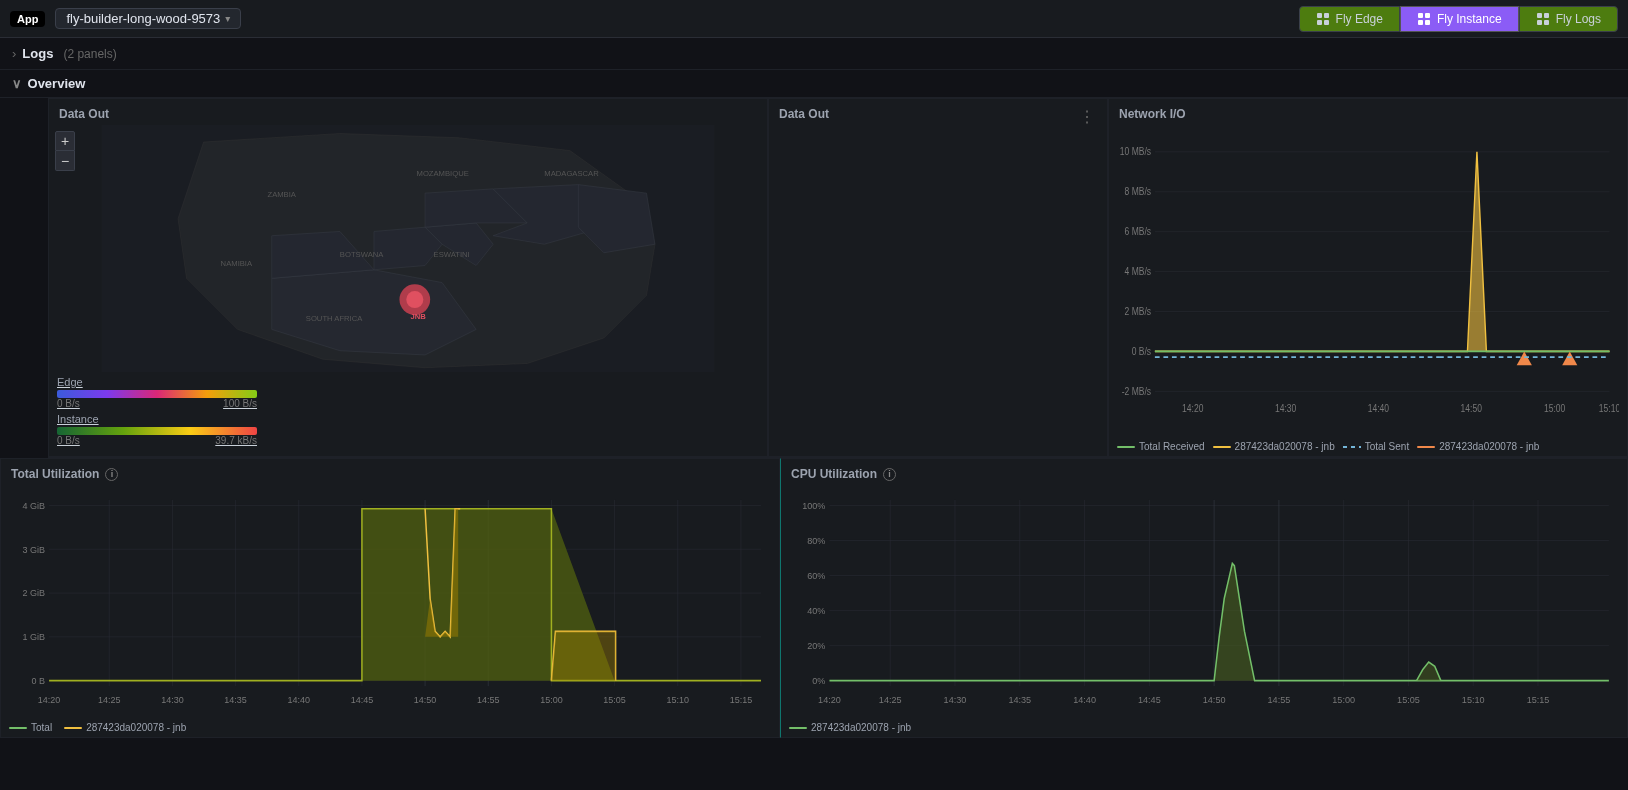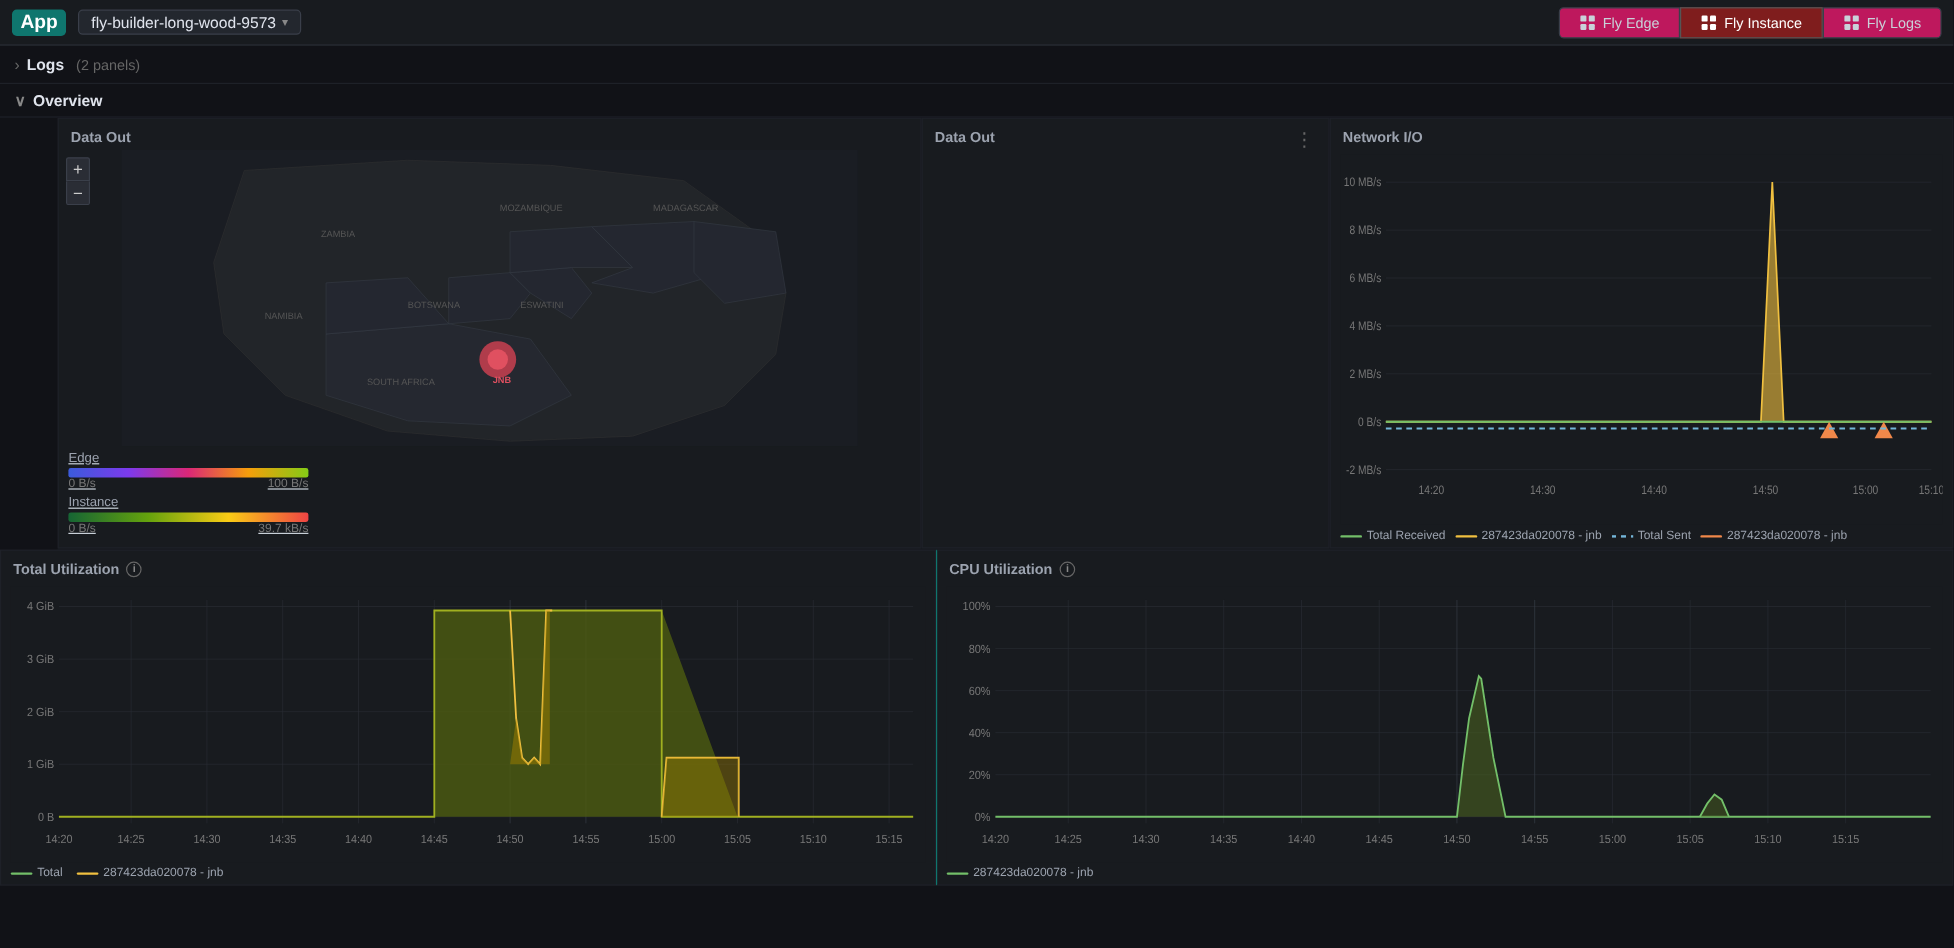--- a/index.html
+++ b/index.html
@@ -17,23 +17,23 @@
     .topbar {
       display: flex;
       align-items: center;
       background: #181b1f;
       border-bottom: 1px solid #2a2d35;
       height: 38px;
       padding: 0 10px;
       gap: 10px;
     }
     .app-badge {
-      background: #0f766e;
+      background: #000000;
       color: #fff;
-      font-size: 16px;
+      font-size: 11px;
       font-weight: bold;
       border-radius: 4px;
       padding: 2px 7px;
       cursor: pointer;
     }
     .app-selector {
       display: flex;
       align-items: center;
       background: #23272e;
       border: 1px solid #3a3f4a;
@@ -49,30 +49,30 @@
     .topbar-tabs {
       display: flex;
       gap: 0;
     }
     .topbar-tab {
       display: flex;
       align-items: center;
       gap: 6px;
       padding: 5px 16px;
       border: 1px solid #3a3f4a;
-      background: #be185d;
+      background: #4d7c0f;
       color: #c9d1d9;
       font-size: 12px;
       cursor: pointer;
       white-space: nowrap;
     }
     .topbar-tab:first-child { border-radius: 4px 0 0 4px; }
     .topbar-tab:last-child { border-radius: 0 4px 4px 0; }
     .topbar-tab.active {
-      background: #7f1d1d;
+      background: #8b5cf6;
       color: #fff;
       border-color: #555;
     }
     .tab-icon {
       display: inline-block;
       width: 14px;
       height: 14px;
     }
 
     

